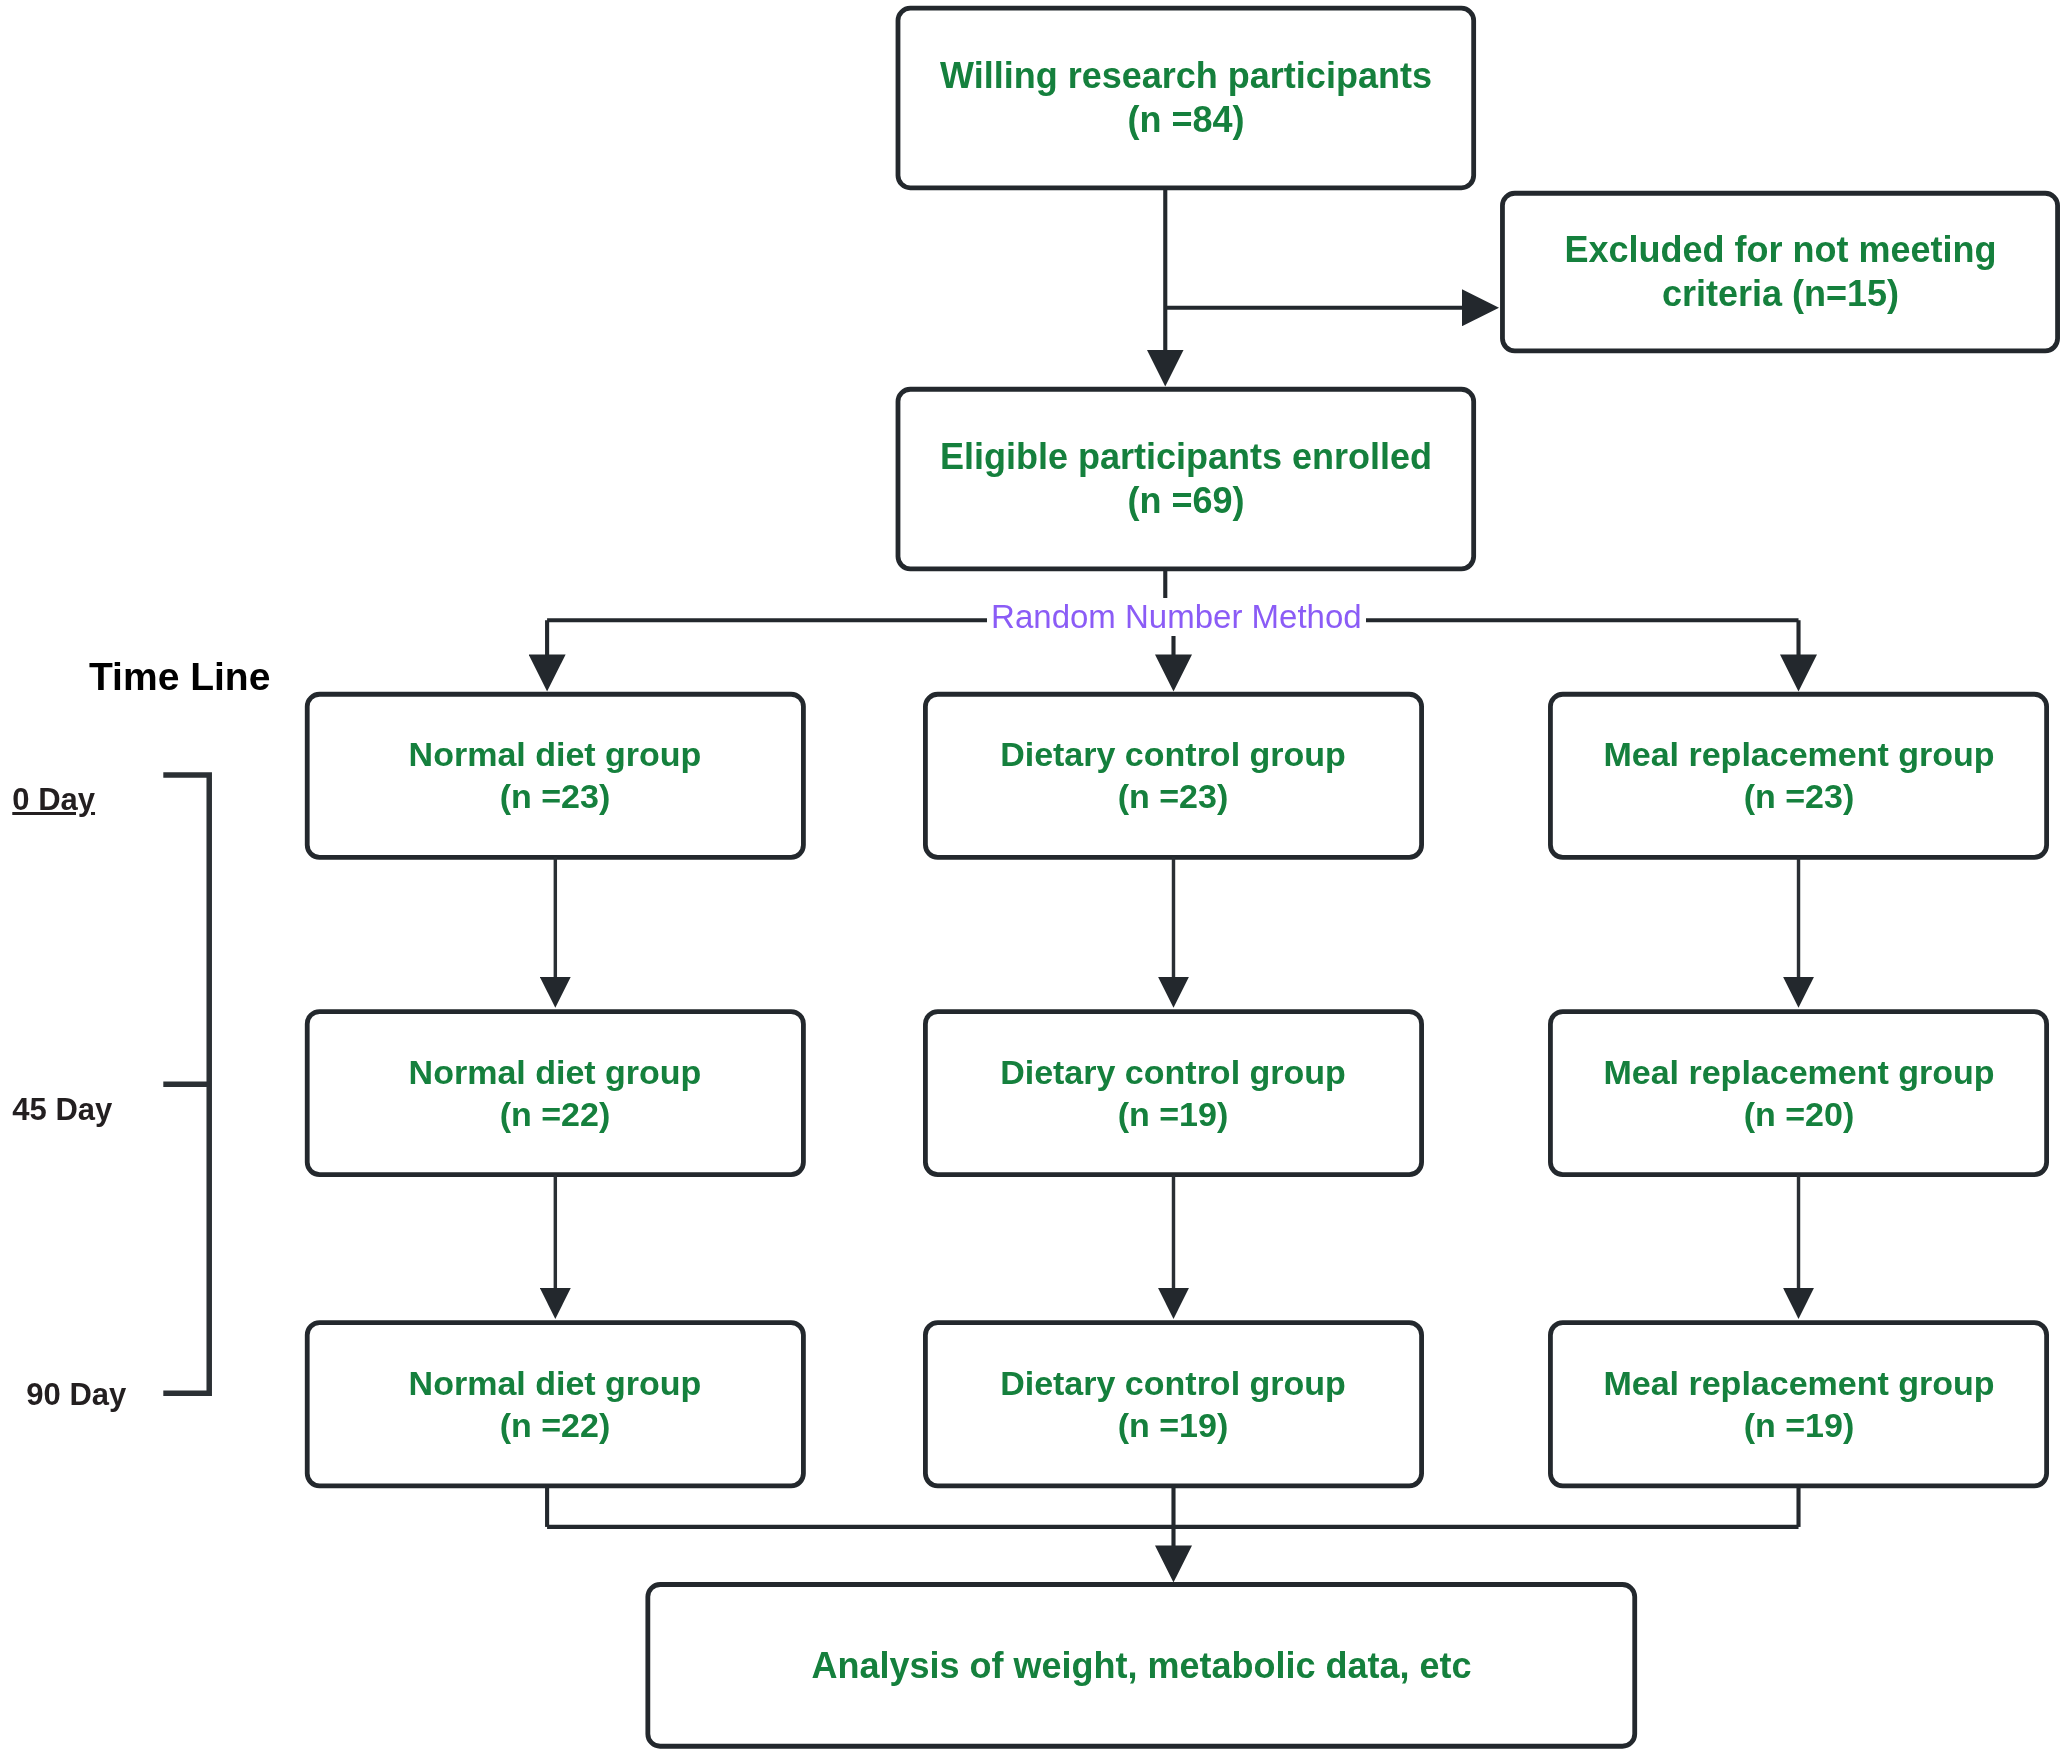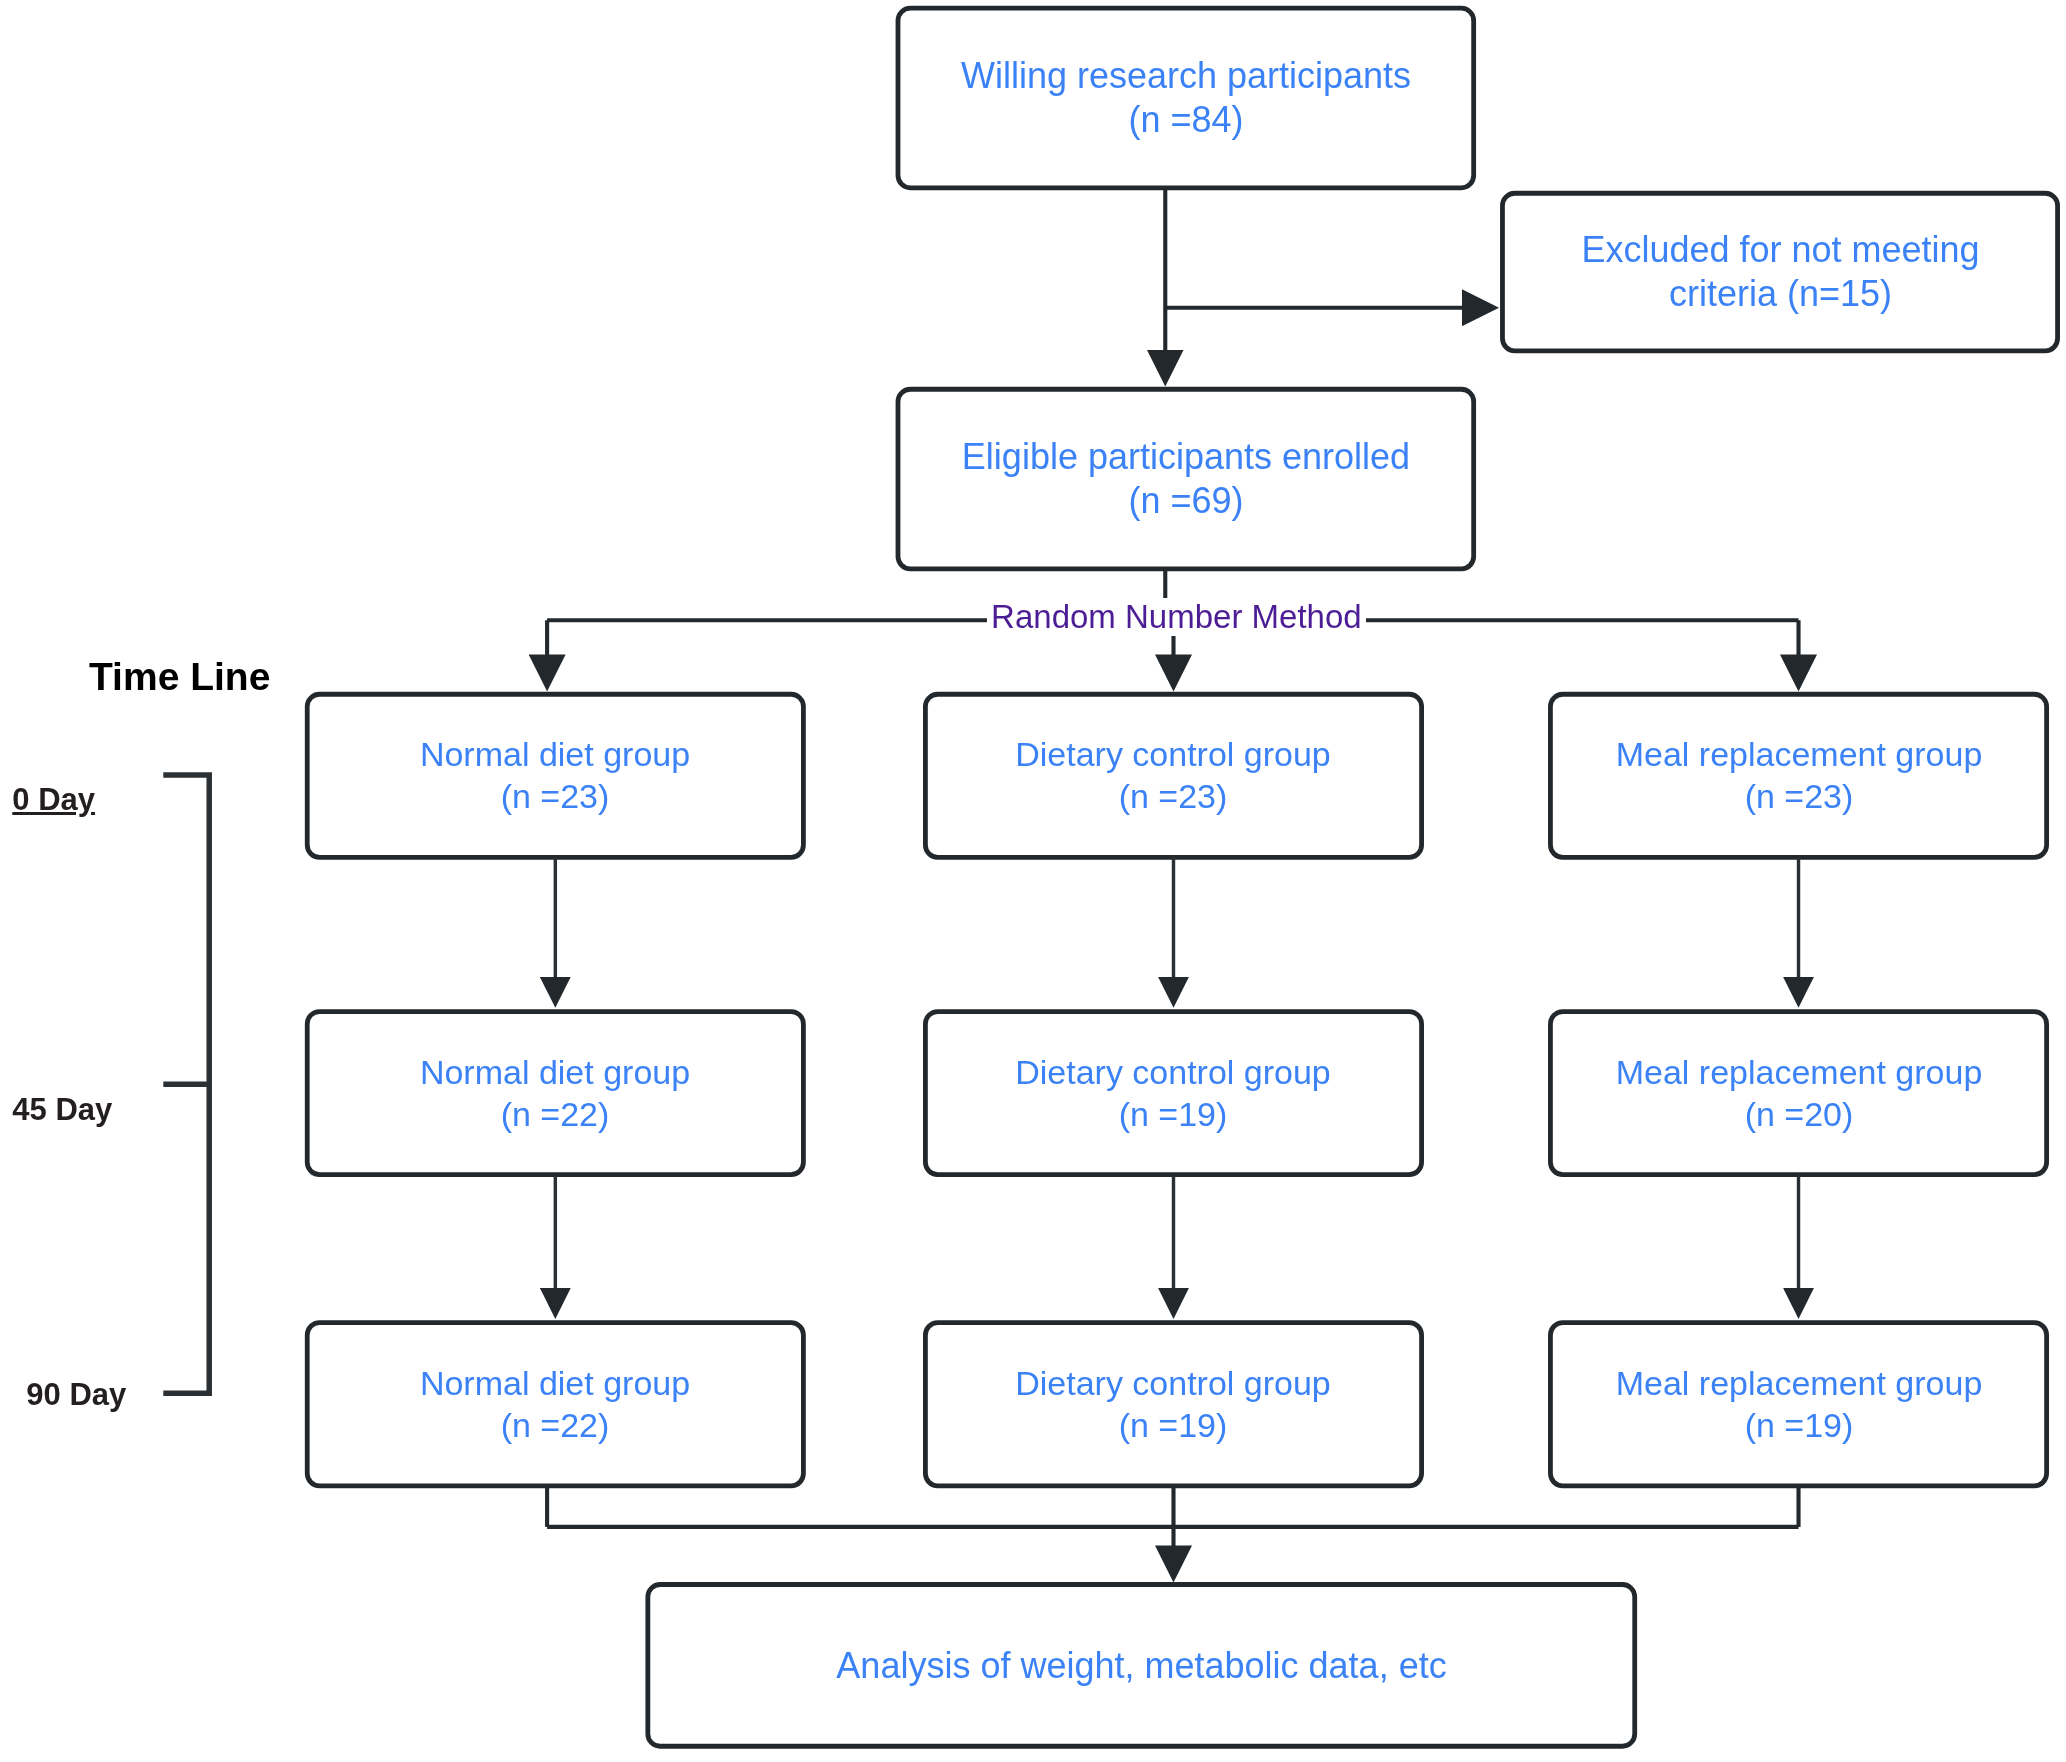--- a/index.html
+++ b/index.html
@@ -46,22 +46,22 @@
   .arrow-head {
     fill: #23282d;
   }
   .box-label {
     position: absolute;
     display: flex;
     flex-direction: column;
     align-items: center;
     justify-content: center;
     text-align: center;
-    color: #3b82f6;
-    font-weight: normal;
+    color: #15803d;
+    font-weight: bold;
     line-height: 1.22;
     pointer-events: none;
   }
   .box-label .ln {
     display: block;
     white-space: nowrap;
   }
   .fs-big   { font-size: 36px; }
   .fs-mid   { font-size: 34px; }
   .axis-lbl {
@@ -73,21 +73,21 @@
   }
   .title-lbl {
     position: absolute;
     color: #000000;
     font-weight: bold;
     font-size: 39px;
     white-space: nowrap;
   }
   .edge-lbl {
     position: absolute;
-    color: #4c1d95;
+    color: #8b5cf6;
     font-weight: normal;
     font-size: 33px;
     white-space: nowrap;
     background: #ffffff;
     padding: 0 4.1px;
   }
 </style>
 </head>
 <body>
 

